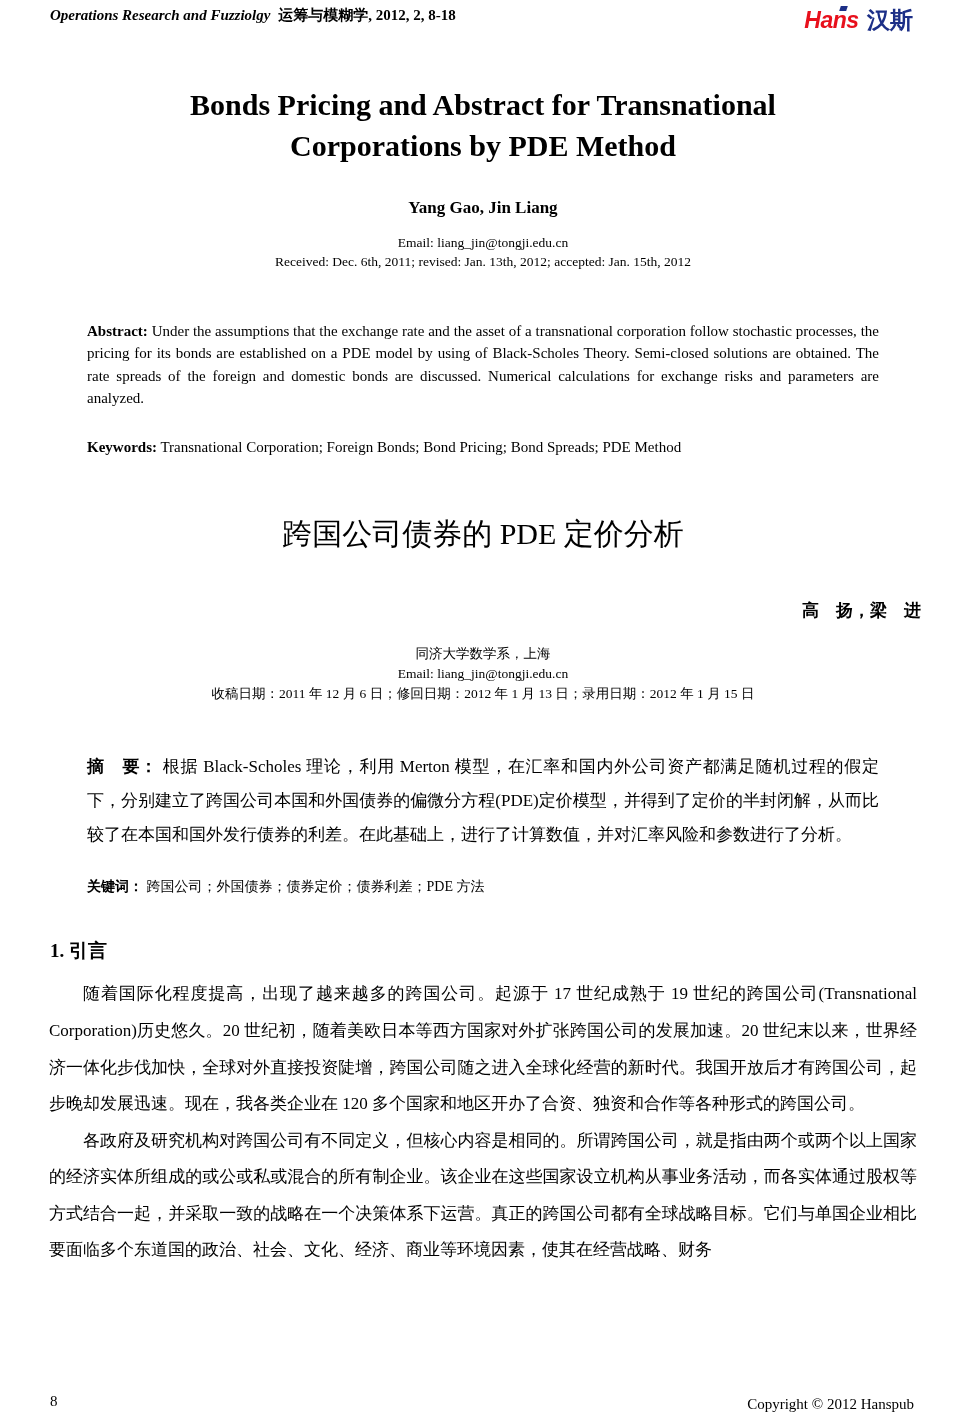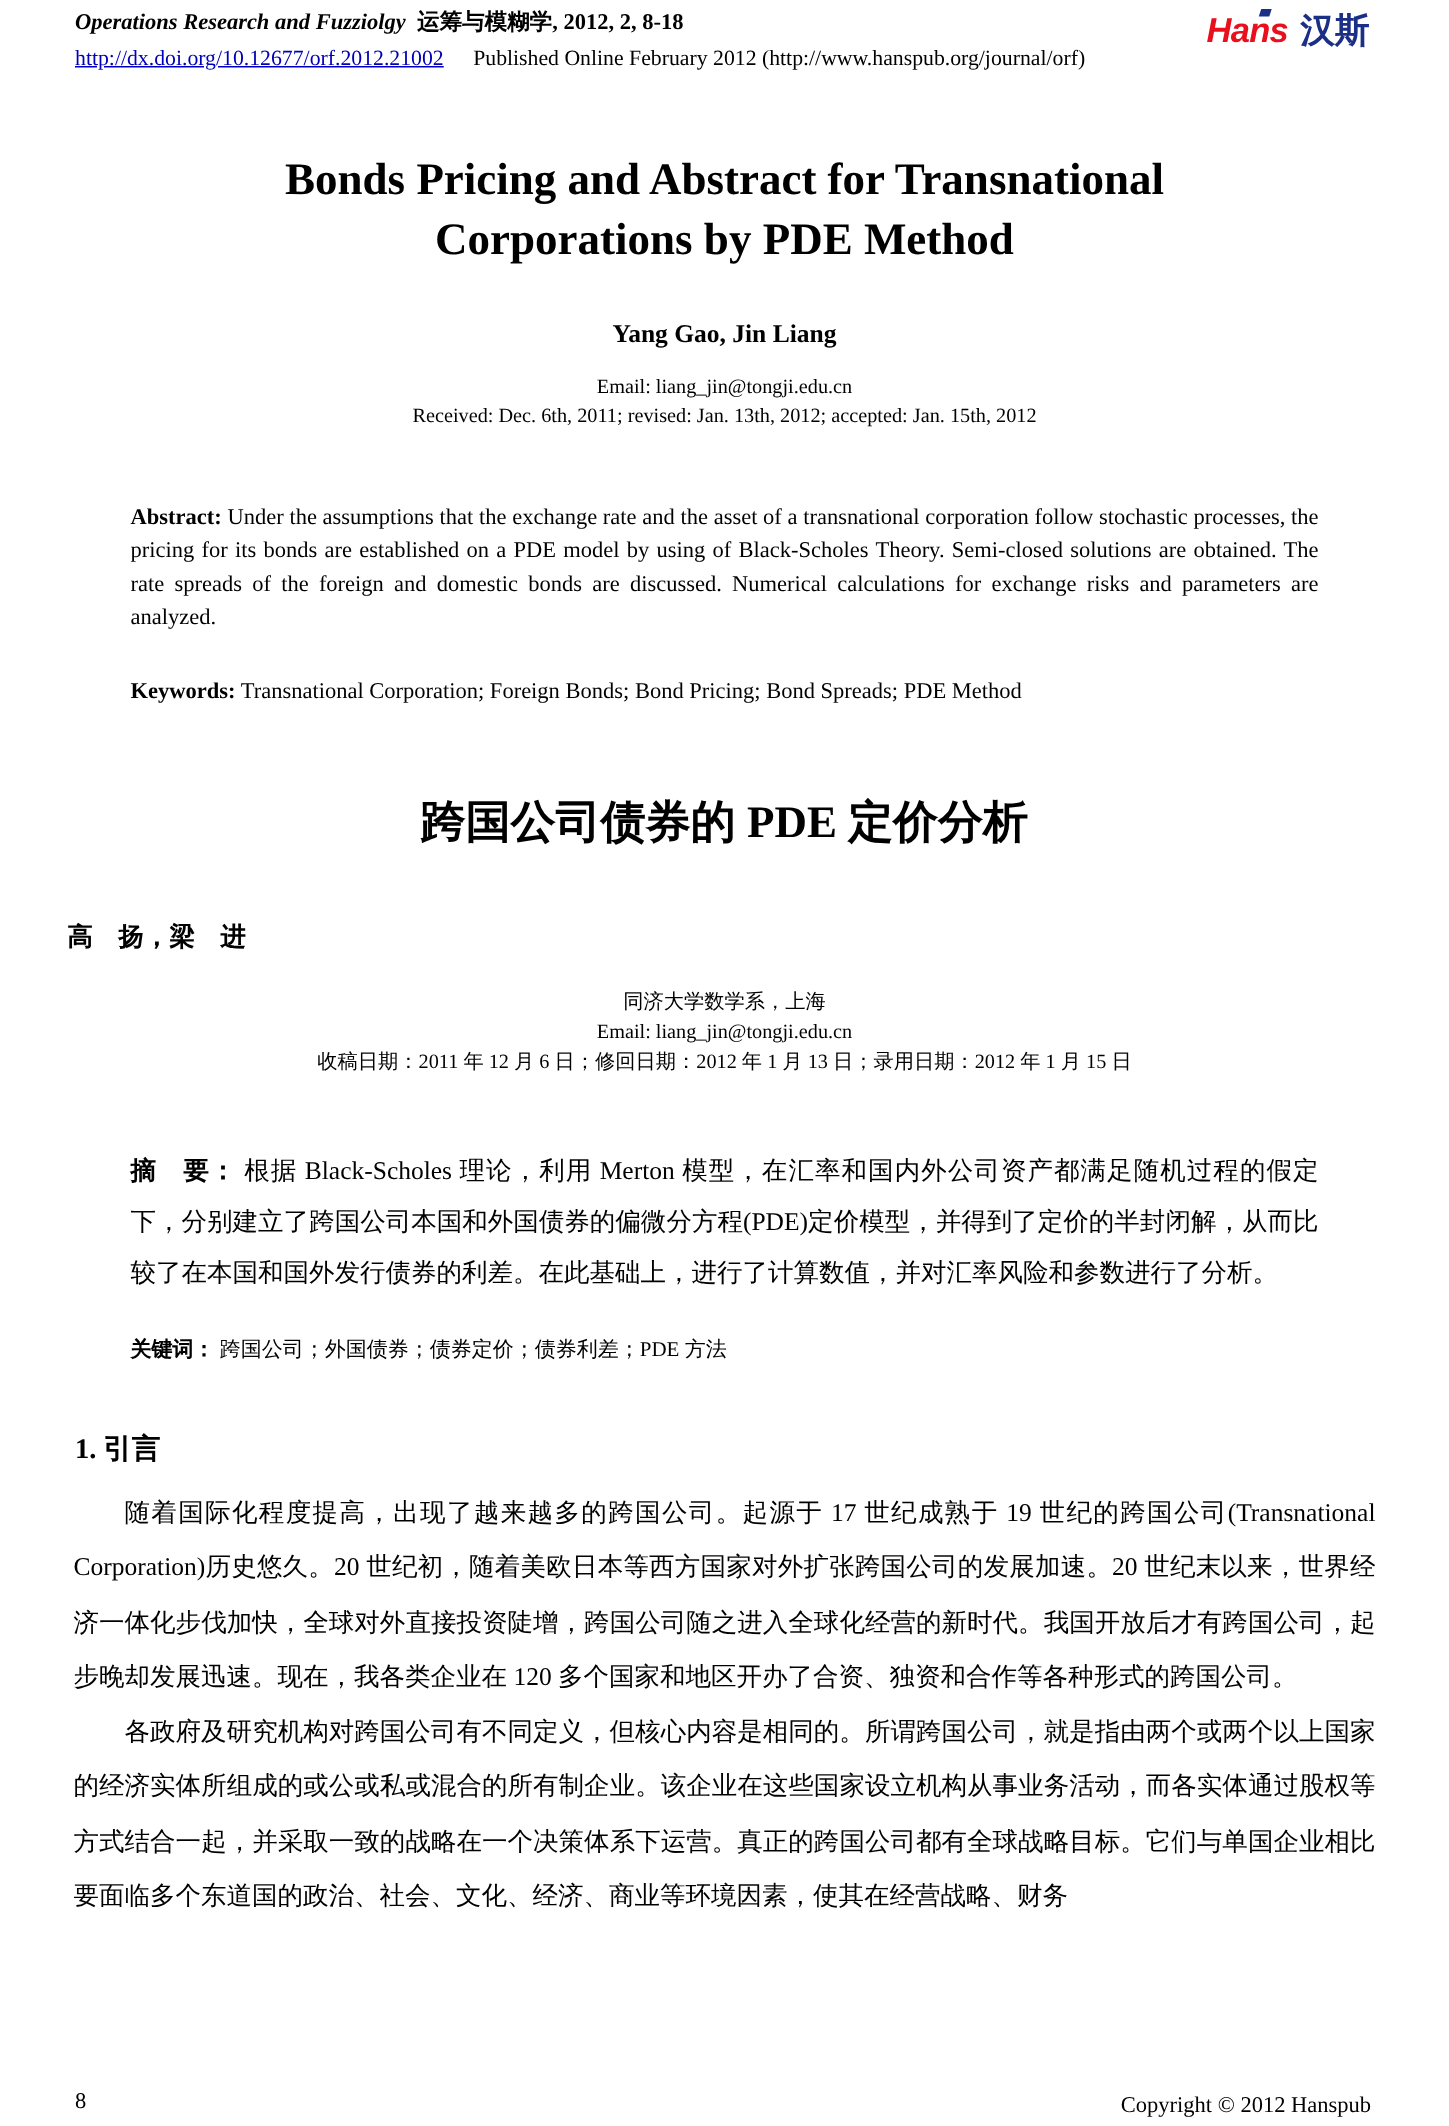--- a/index.html
+++ b/index.html
@@ -78,25 +78,25 @@
     line-height: 1.5;
     text-align: justify;
   }
   .inline-label { font-weight: bold; }
 
   
   .title-cn {
     margin-top: 56px;
     text-align: center;
     font-size: 30px;
-    font-weight: bold;
+    font-weight: normal;
   }
   .authors-cn {
     margin-top: 44px;
-    text-align: left;
+    text-align: right;
     font-size: 17px;
     font-weight: bold;
   }
   .affil-block-cn {
     margin-top: 22px;
     text-align: center;
     font-size: 13.5px;
     line-height: 1.48;
   }
   .abstract-cn {
@@ -143,24 +143,20 @@
 </head>
 <body>
 
 <div class="page">
 
   <div class="header">
     <div class="header-left">
       <div class="h-line1">
         <span class="journal-en">Operations Research and Fuzziolgy</span>
         <span class="journal-cn">运筹与模糊学, 2012, 2, 8-18</span>
-      </div>
-      <div class="h-line2">
-        <a class="doi-link">http://dx.doi.org/10.12677/orf.2012.21002</a>
-        <span class="published">Published Online February 2012 (http://www.hanspub.org/journal/orf)</span>
       </div>
     </div>
     <div class="logo">
       <span class="logo-accent"></span>
       <span class="logo-en">Hans</span>
       <span class="logo-cn">汉斯</span>
     </div>
   </div>
 
   <h1 class="title-en">

